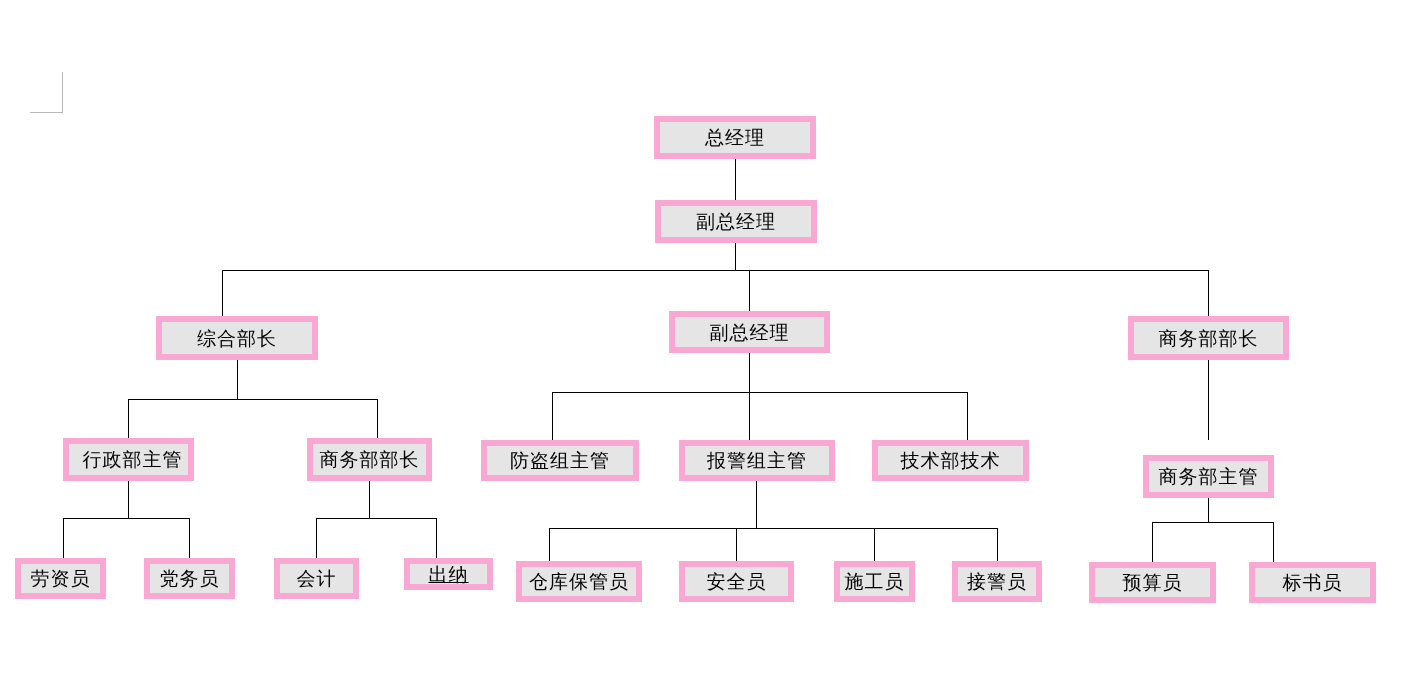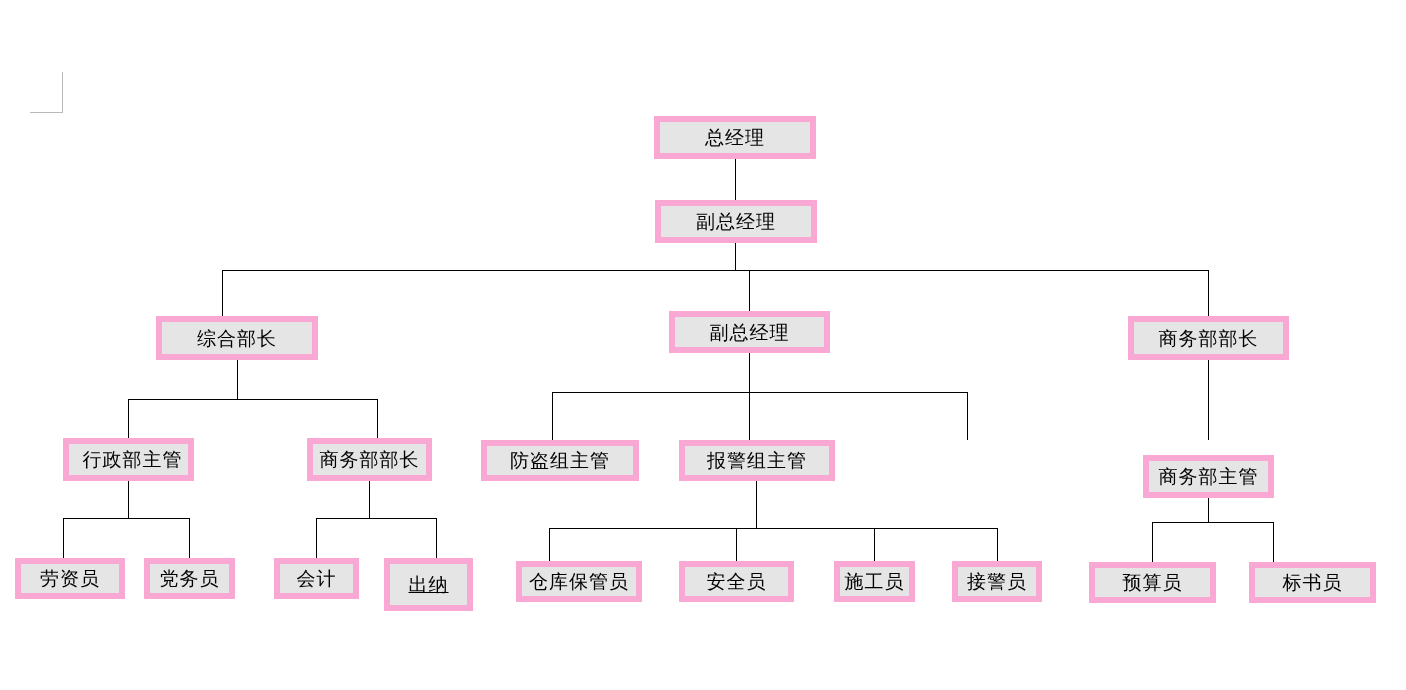--- a/index.html
+++ b/index.html
@@ -124,26 +124,27 @@
   <div class="node" style="left:655px; top:200px; width:162px; height:43px;">副总经理</div>
 
   <div class="node" style="left:156px; top:316px; width:162px; height:44px;">综合部长</div>
   <div class="node" style="left:669px; top:311px; width:161px; height:42px;">副总经理</div>
   <div class="node" style="left:1128px; top:316px; width:161px; height:44px;font-family:Liberation Serif, serif;">商务部部长</div>
 
   <div class="node" style="left:63px; top:438px; width:131px; height:43px;padding-left:8px;">行政部主管</div>
   <div class="node" style="left:307px; top:438px; width:125px; height:43px;">商务部部长</div>
   <div class="node" style="left:481px; top:440px; width:158px; height:41px;">防盗组主管</div>
   <div class="node" style="left:679px; top:440px; width:156px; height:41px;">报警组主管</div>
+  <div class="node" style="left:872px; top:440px; width:157px; height:41px;">技术部技术</div>
   <div class="node" style="left:1143px; top:438px; width:131px; height:43px;margin-top:17px;">商务部主管</div>
 
-  <div class="node" style="left:15px; top:558px; width:110px; height:41px;">劳资员</div>
+  <div class="node" style="left:15px; top:558px; width:91px; height:41px;">劳资员</div>
   <div class="node" style="left:144px; top:558px; width:91px; height:41px;">党务员</div>
   <div class="node" style="left:274px; top:558px; width:85px; height:41px;">会计</div>
-  <div class="node" style="left:384px; top:558px; width:89px; height:53px;text-decoration:underline;">出纳</div>
+  <div class="node" style="left:404px; top:558px; width:89px; height:32px;text-decoration:underline;">出纳</div>
   <div class="node" style="left:516px; top:561px; width:126px; height:41px;font-family:Liberation Serif, serif;">仓库保管员</div>
   <div class="node" style="left:679px; top:561px; width:115px; height:41px;">安全员</div>
   <div class="node" style="left:834px; top:561px; width:81px; height:41px;">施工员</div>
   <div class="node" style="left:952px; top:561px; width:90px; height:41px;text-align:center;">接警员</div>
   <div class="node" style="left:1089px; top:562px; width:127px; height:41px;">预算员</div>
   <div class="node" style="left:1249px; top:562px; width:127px; height:41px;">标书员</div>
 
 </div>
 
 </body></html>

